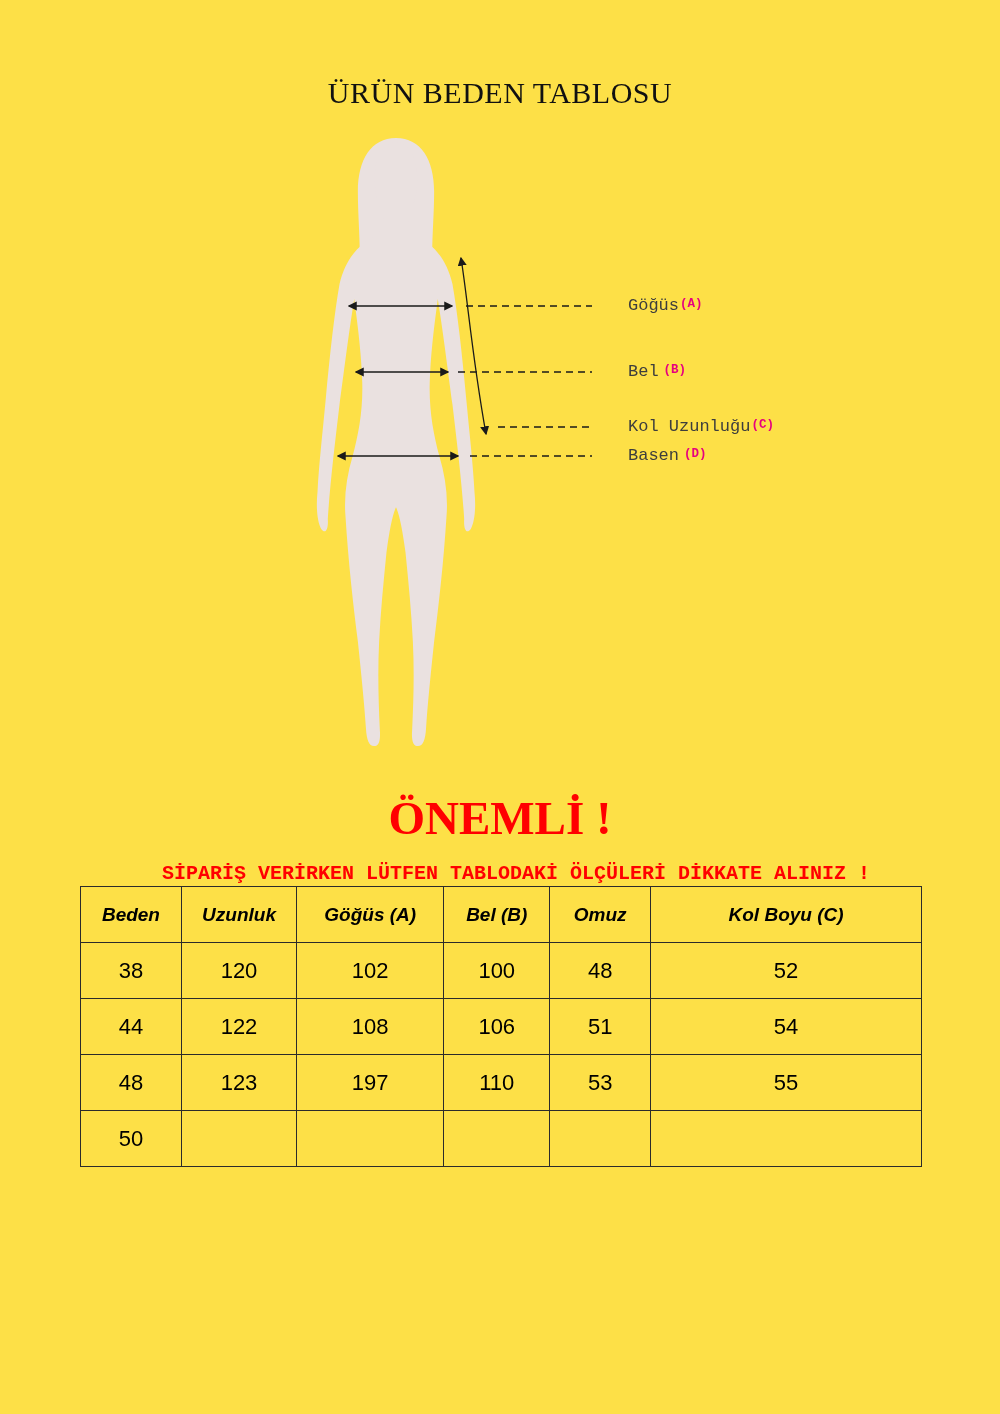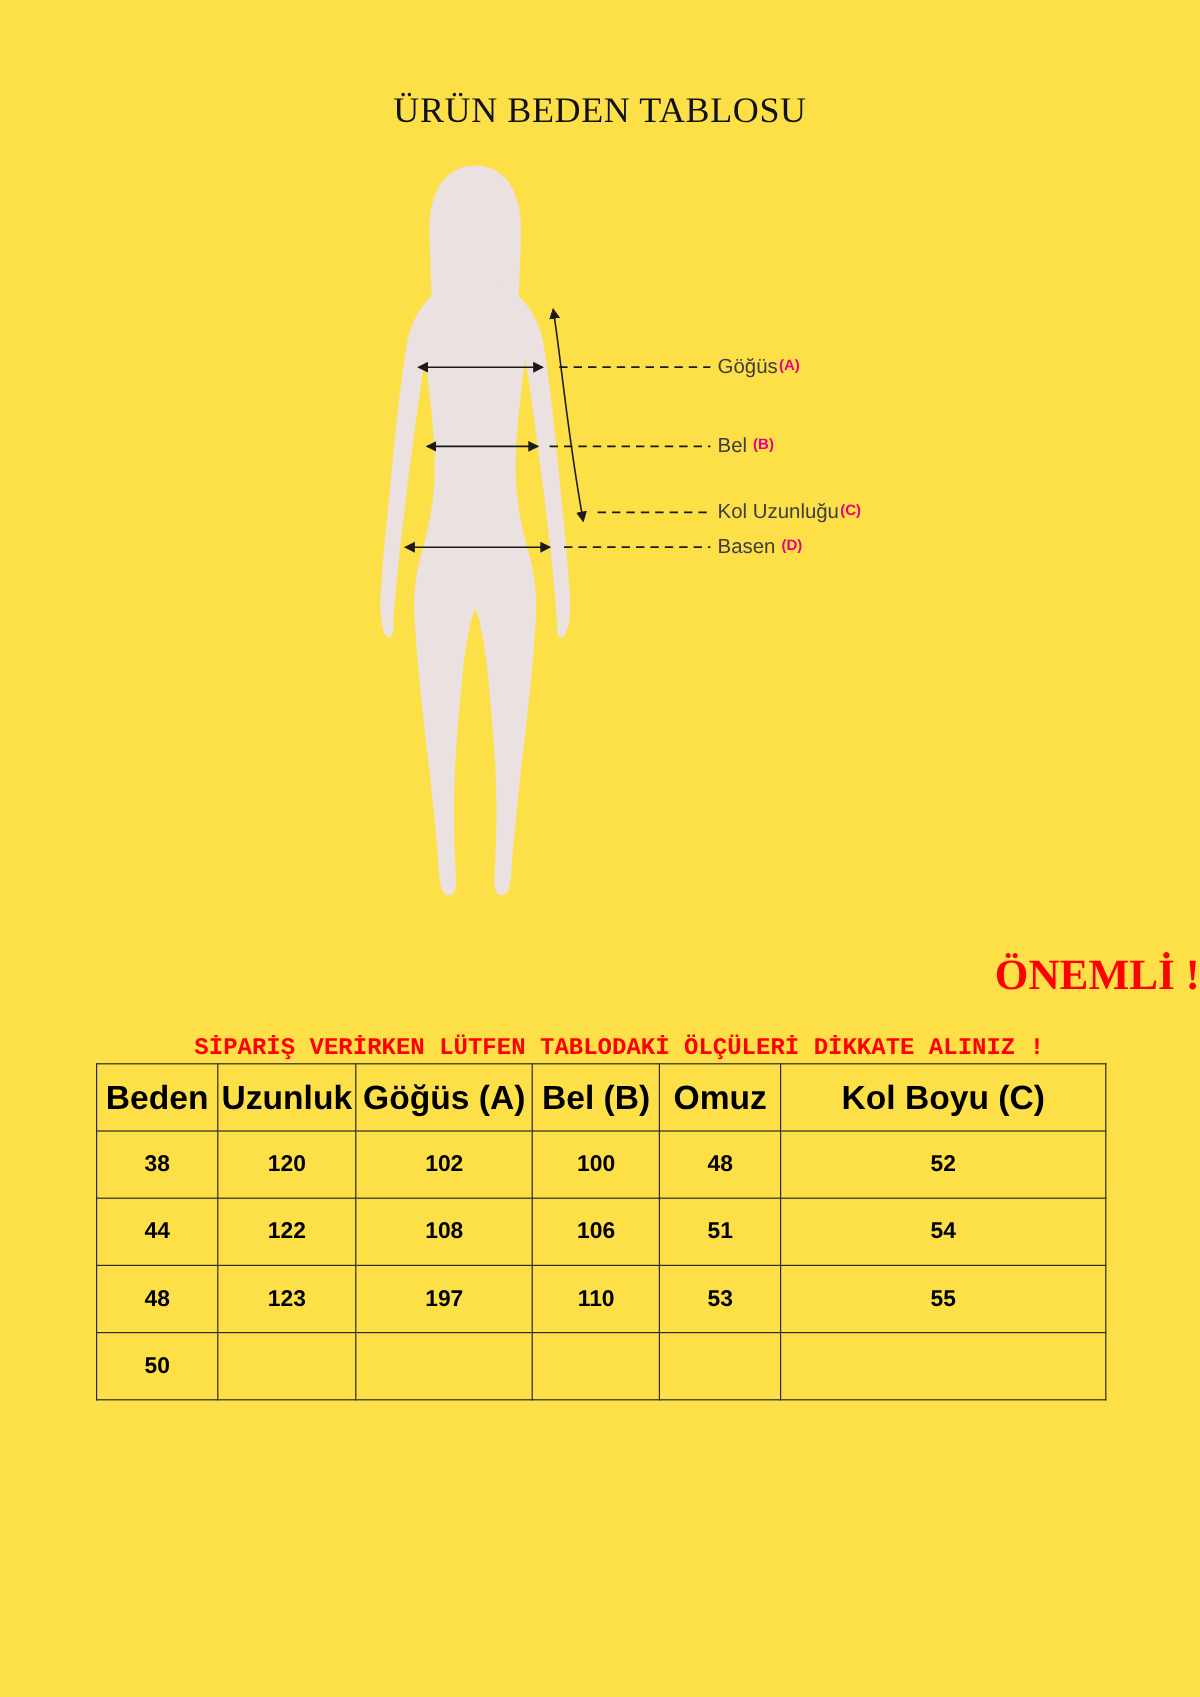--- a/index.html
+++ b/index.html
@@ -24,44 +24,45 @@
     color:#111111;
     margin:0;
   }
   .diagram-svg{
     position:absolute;
     top:0;
     left:0;
   }
   .mlabel{
     position:absolute;
-    left:598px;
+    left:628px;
     font-size:17px;
     color:#3d3d3d;
     white-space:nowrap;
     line-height:20px;
+    font-family:Liberation Mono, monospace;
   }
   .mlabel .code{
     font-size:12.5px;
     font-weight:700;
     color:#e6007e;
     position:relative;
     top:-3px;
     margin-left:1px;
   }
   .mlabel .code.spaced{margin-left:5px;}
   .important-heading{
     position:absolute;
     top:791px;
     left:0;
     width:100%;
-    text-align:right;
+    text-align:center;
     font-family:"Liberation Serif",serif;
     font-weight:700;
-    font-size:36px;
+    font-size:47px;
     color:#ff0000;
     margin:0;
   }
   .warning-text{
     position:absolute;
     top:846px;
     left:0;
     width:100%;
     text-align:center;
     font-family:Liberation Mono, monospace;
@@ -82,26 +83,27 @@
   table.size-table th,
   table.size-table td{
     border:1px solid #2b2b2b;
     height:55px;
     text-align:center;
     vertical-align:middle;
     padding:0;
     color:#000000;
   }
   table.size-table th{
-    font-size:28px;
-    font-weight:700;
+    font-size:19px;
+    font-weight:700;
+    font-style:italic;
   }
   table.size-table td{
-    font-size:19px;
-    font-weight:700;
+    font-size:22px;
+    font-weight:400;
   }
 </style>
 </head>
 <body>
 
 <div class="page">
 
   <h1 class="page-title">ÜRÜN BEDEN TABLOSU</h1>
 
   <svg class="diagram-svg" width="1000" height="790" viewBox="0 0 1000 790" aria-hidden="true">

